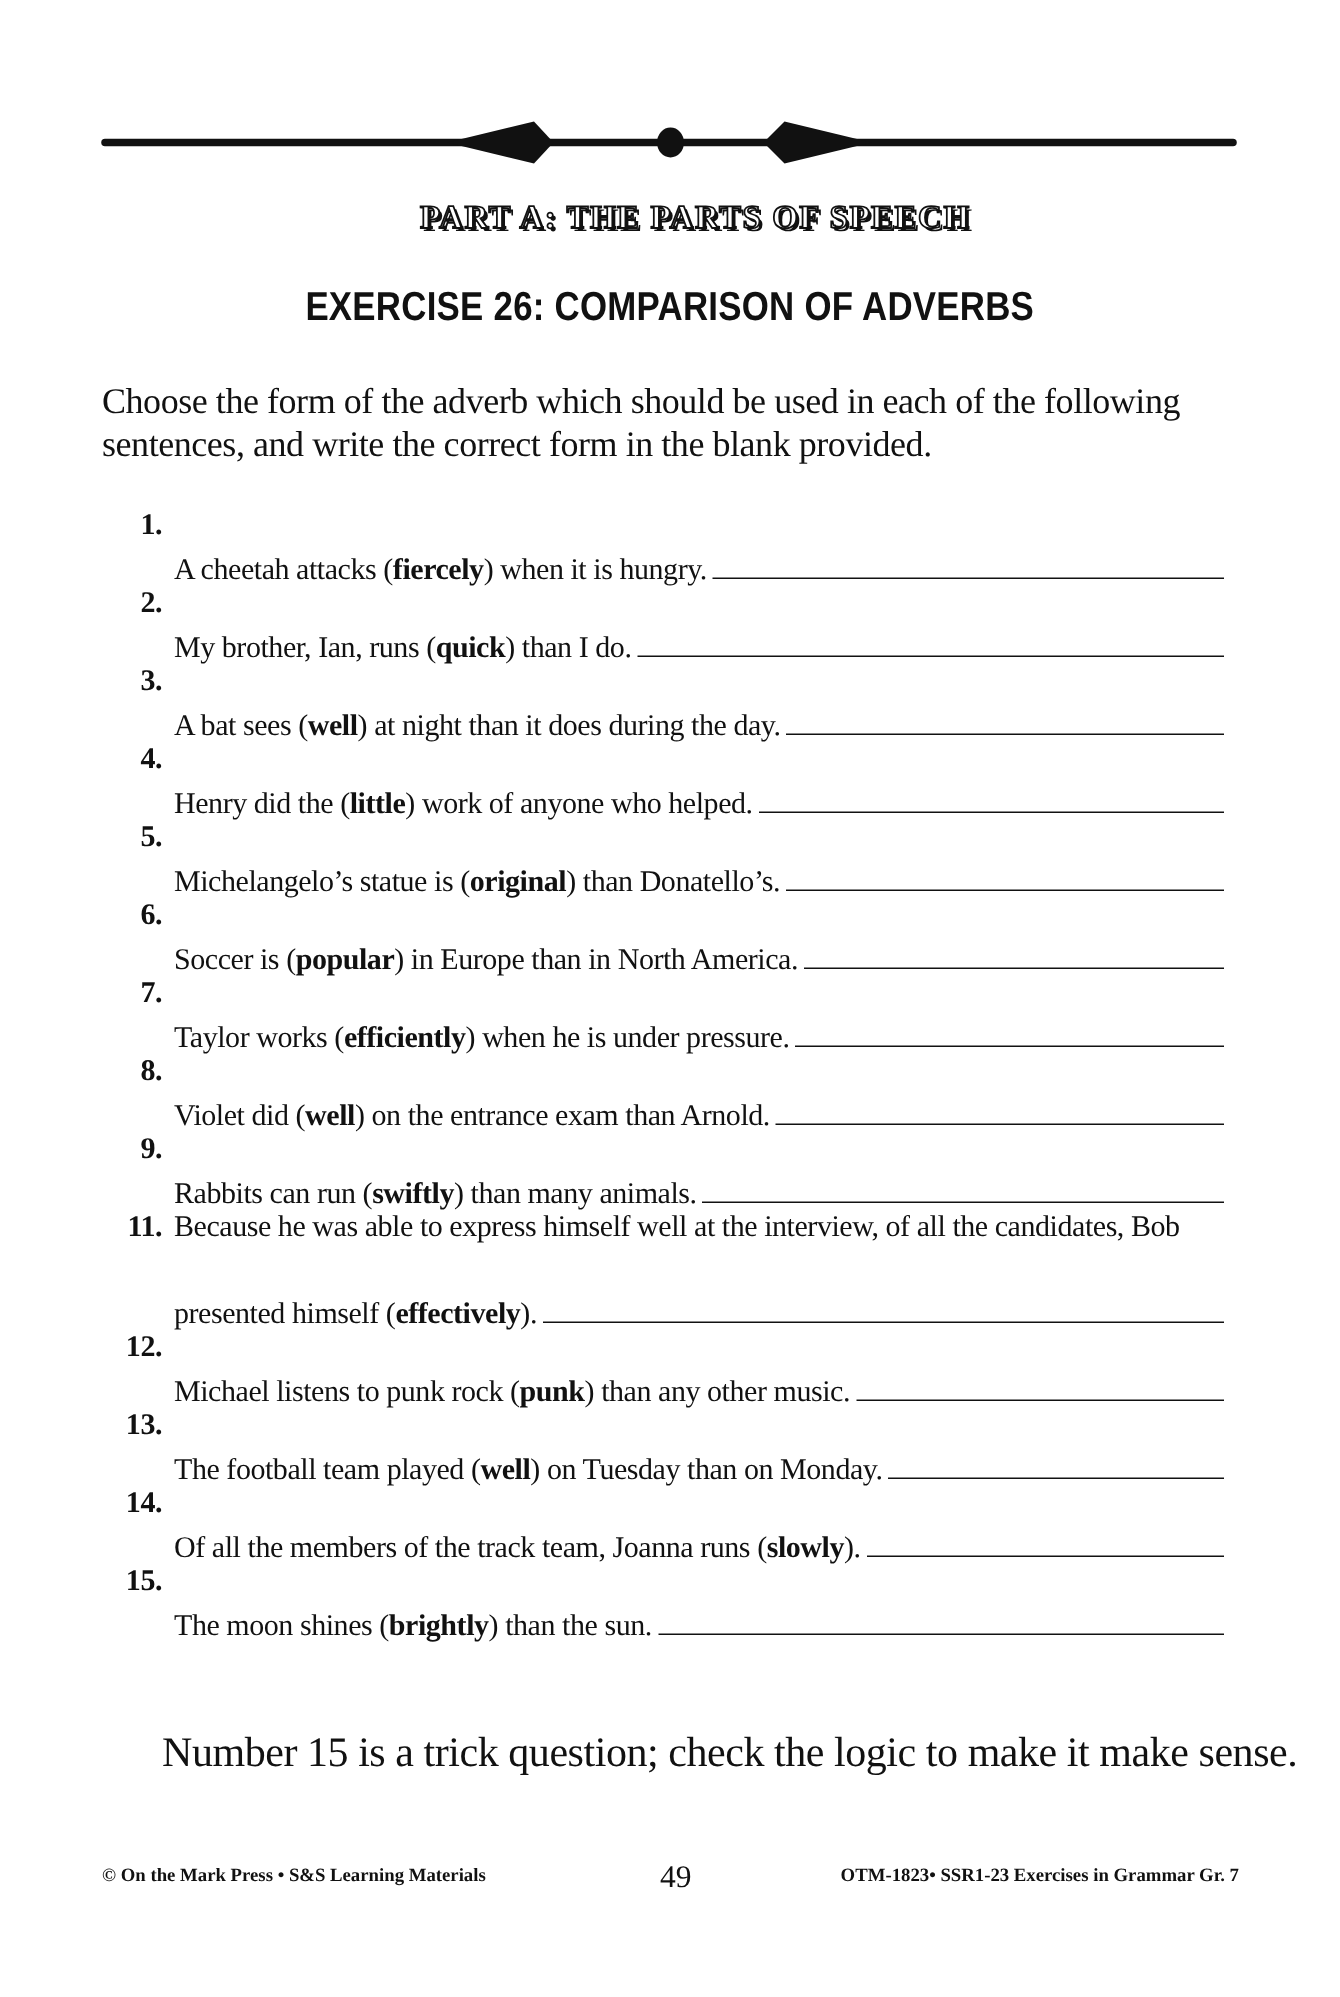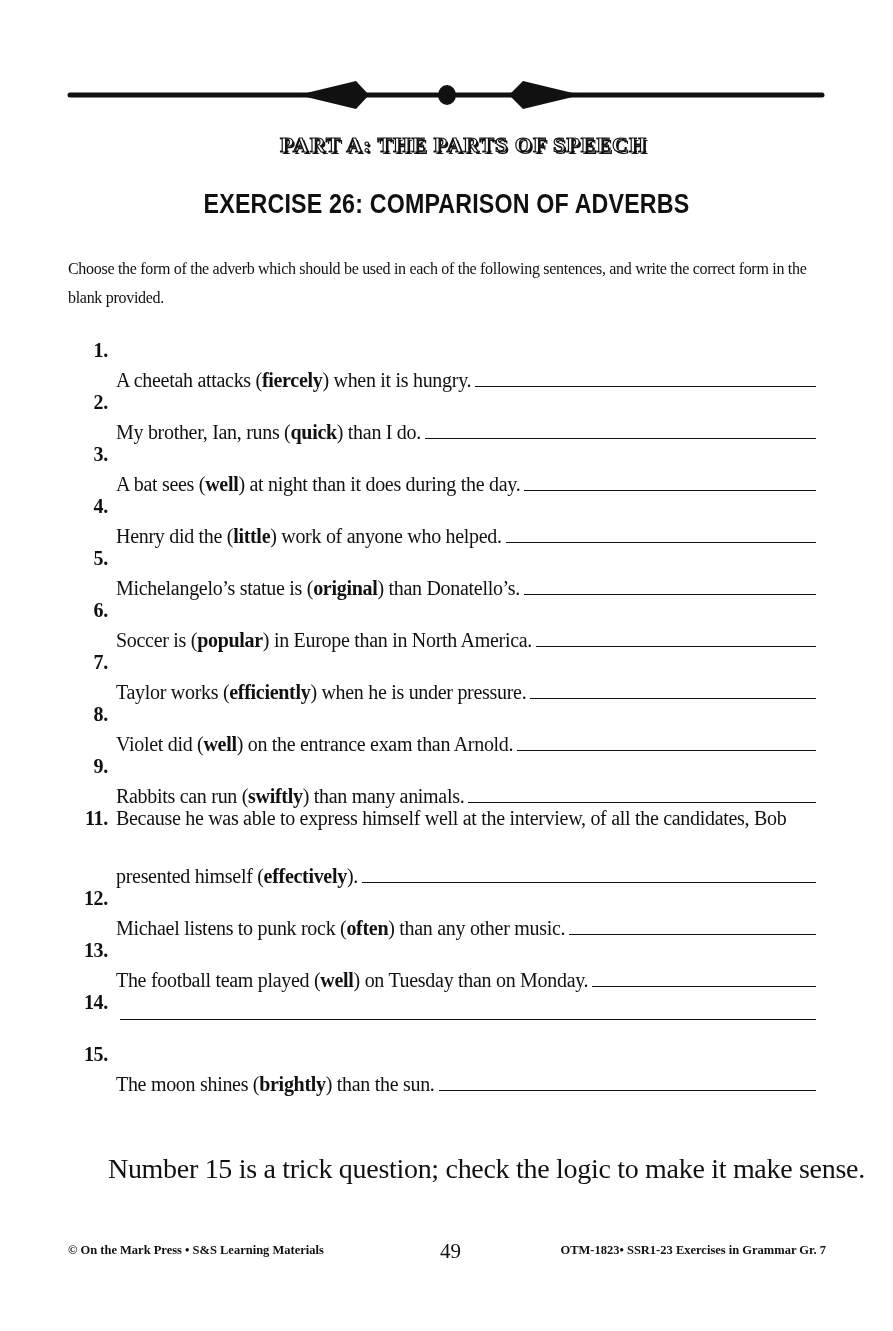--- a/index.html
+++ b/index.html
@@ -16,21 +16,21 @@
     text-shadow: 2px 2px 0 #111;
     margin-left: 17px;
   }
   .ex-title {
     position: absolute; left: 0; width: 893px; top: 189px; text-align: center;
     font-family: "Liberation Sans", "DejaVu Sans", sans-serif; font-weight: bold;
     font-size: 27px; transform: scaleX(0.86); transform-origin: center; letter-spacing: 0.2px;
   }
   .instructions {
     position: absolute; left: 68px; top: 254px; width: 760px;
-    font-size: 16px; line-height: 29px; letter-spacing: -0.3px;
+    font-size: 24px; line-height: 29px; letter-spacing: -0.3px;
   }
   .items { position: absolute; left: 68px; top: 336px; width: 748px; }
   .item { position: relative; display: flex; height: 52px; font-size: 20px; line-height: 28px; letter-spacing: -0.3px; }
   .item.tall { height: 80px; }
   .num { width: 40px; flex: none; text-align: right; font-weight: bold; padding-right: 0; }
   .text { flex: 1; padding-left: 8px; }
   .sentence b { font-weight: bold; }
   .row-flex { display: flex; align-items: baseline; margin-top: 30px; }
   .row-flex .fill { flex: 1; border-bottom: 1.5px solid #111; margin-left: 4px; height: 1px; transform: translateY(0px); }
   .note {
@@ -149,38 +149,39 @@
         <div class="row-flex">
           <span class="sentence"><span>presented himself (</span><b>effectively</b><span>).</span></span>
           <span class="fill"></span>
         </div>
       </div>
     </div>
     <div class="item">
       <div class="num">12.</div>
       <div class="text">
         <div class="row-flex">
-          <span class="sentence"><span>Michael listens to punk rock (</span><b>often</b><span>) than any other music.</span></span>
+          <span class="sentence"><span>Michael listens to punk rock (</span><b>punk</b><span>) than any other music.</span></span>
           <span class="fill"></span>
         </div>
       </div>
     </div>
     <div class="item">
       <div class="num">13.</div>
       <div class="text">
         <div class="row-flex">
           <span class="sentence"><span>The football team played (</span><b>well</b><span>) on Tuesday than on Monday.</span></span>
           <span class="fill"></span>
         </div>
       </div>
     </div>
     <div class="item">
       <div class="num">14.</div>
       <div class="text">
         <div class="row-flex">
+          <span class="sentence"><span>Of all the members of the track team, Joanna runs (</span><b>slowly</b><span>).</span></span>
           <span class="fill"></span>
         </div>
       </div>
     </div>
     <div class="item">
       <div class="num">15.</div>
       <div class="text">
         <div class="row-flex">
           <span class="sentence"><span>The moon shines (</span><b>brightly</b><span>) than the sun.</span></span>
           <span class="fill"></span>

